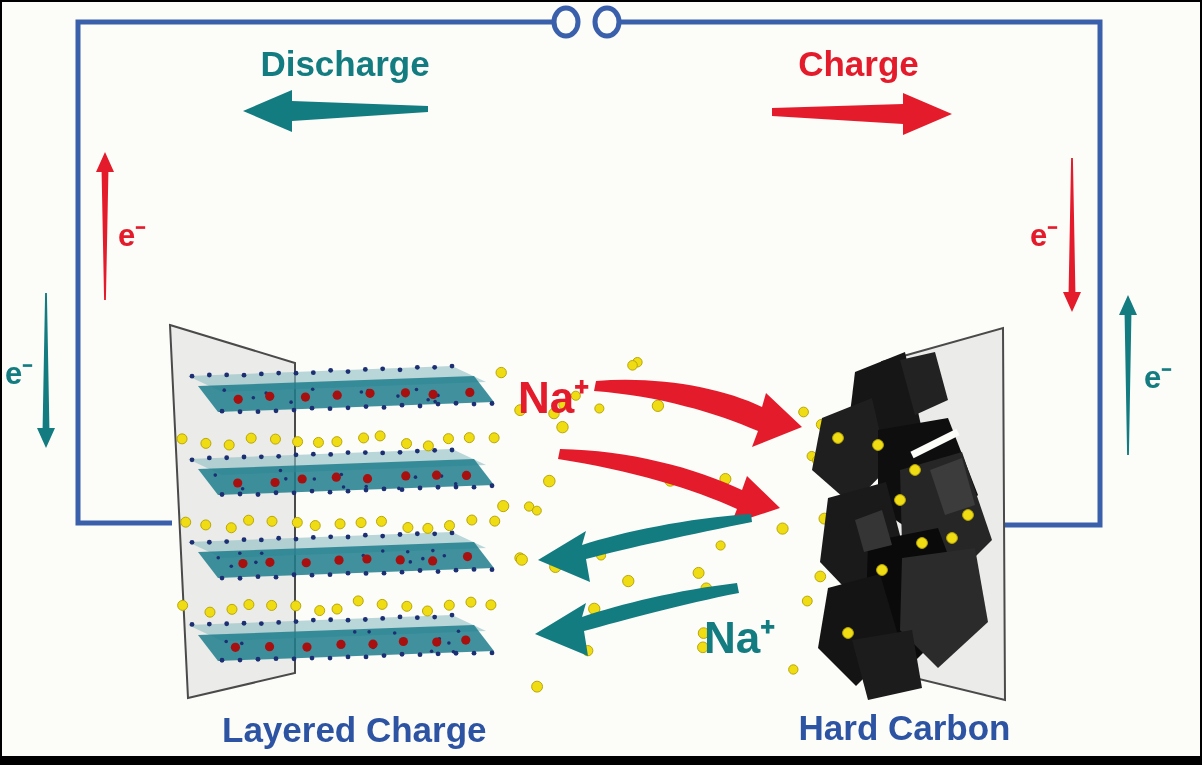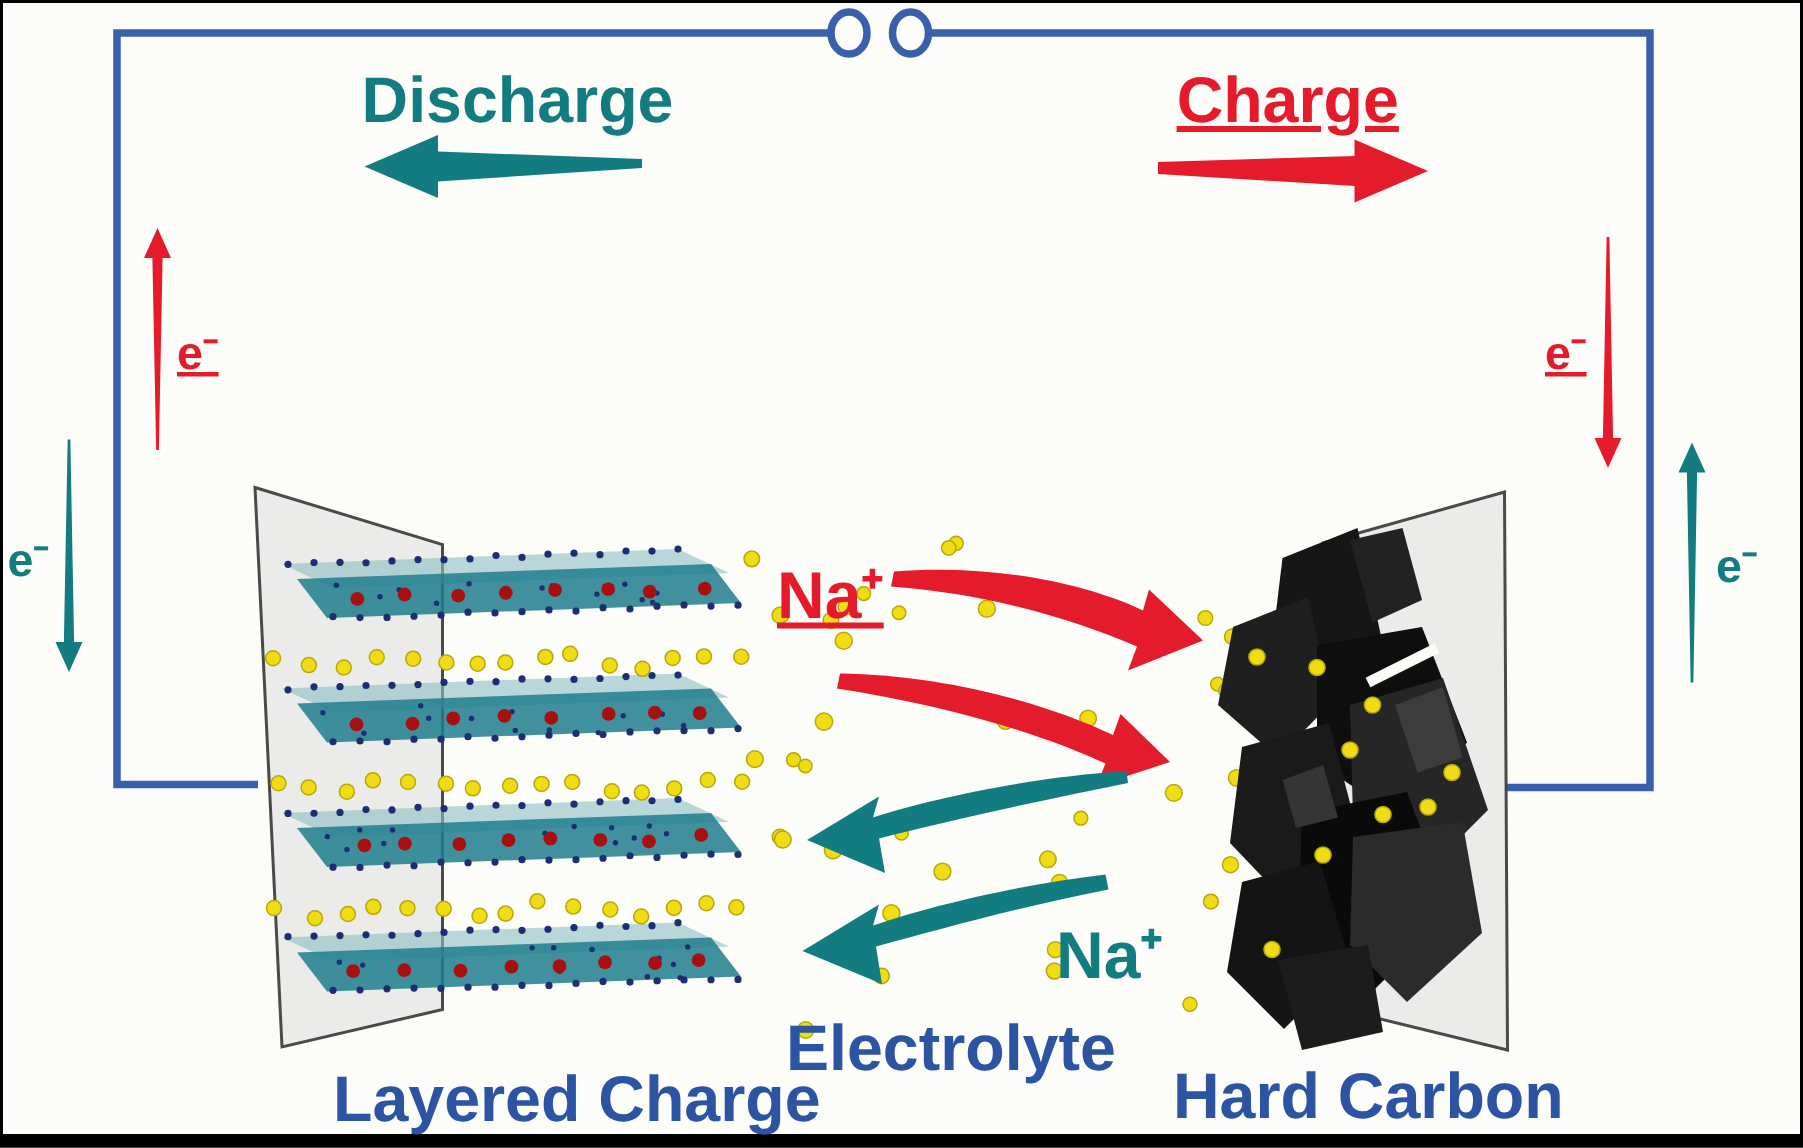--- a/index.html
+++ b/index.html
@@ -2,24 +2,24 @@
 <html style="--wire: #3a60ab; --teal: #137c80; --red: #e41b2b; --labelblue: #2d53a3; --plate: #ebebe9; --plateedge: #4a4a4a;"><head>
 <meta charset="utf-8">
 <style>
   html,body{margin:0;padding:0;background:#222;}
   #frame{position:relative;width:1202px;height:765px;background:#000;overflow:hidden;
          font-family:"Liberation Sans", sans-serif;}
   #canvas{position:absolute;left:2px;top:2px;width:1198px;height:754px;background:#fcfcf9;}
   #scene{position:absolute;left:0;top:0;width:1202px;height:765px;}
   .lbl{position:absolute;font-weight:bold;white-space:nowrap;line-height:1;}
   .teal{color:var(--teal);}
-  .red{color:var(--red);text-decoration:underline;}
+  .red{color:var(--red);}
   .blue{color:var(--labelblue);}
   .ctr{text-align:center;}
-  .s35{font-size:43px;}
+  .s35{font-size:35px;}
   .s31{font-size:31px;}
   .s38{font-size:44px;}
   
   .wire{stroke:var(--wire);stroke-width:5;fill:none;}
   .switch-ring{stroke:var(--wire);stroke-width:5;fill:#fcfcf9;}
   .teal-fill{fill:var(--teal);}
   .red-fill{fill:var(--red);}
   .plate{fill:var(--plate);stroke:var(--plateedge);stroke-width:2;}
 </style>
 </head>
@@ -401,16 +401,15 @@
   <div class="lbl red s35 ctr" style="left:756px;top:46px;width:205px;">Charge</div>
 
   <div class="lbl red s31" style="left:118px;top:220px;">e⁻</div>
   <div class="lbl teal s31" style="left:5px;top:358px;">e⁻</div>
   <div class="lbl red s31" style="left:1030px;top:220px;">e⁻</div>
   <div class="lbl teal s31" style="left:1144px;top:362px;">e⁻</div>
 
   <div class="lbl red s38" style="left:518px;top:376px;">Na⁺</div>
   <div class="lbl teal s38" style="left:704px;top:616px;">Na⁺</div>
 
-  <div class="lbl blue s35" style="left:524px;top:678px;">Electrolyte</div>
   <div class="lbl blue s35 ctr" style="left:222px;top:712px;width:248px;">Layered Charge</div>
   <div class="lbl blue s35 ctr" style="left:782px;top:710px;width:245px;">Hard Carbon</div>
 </div>
 
 </body></html>

